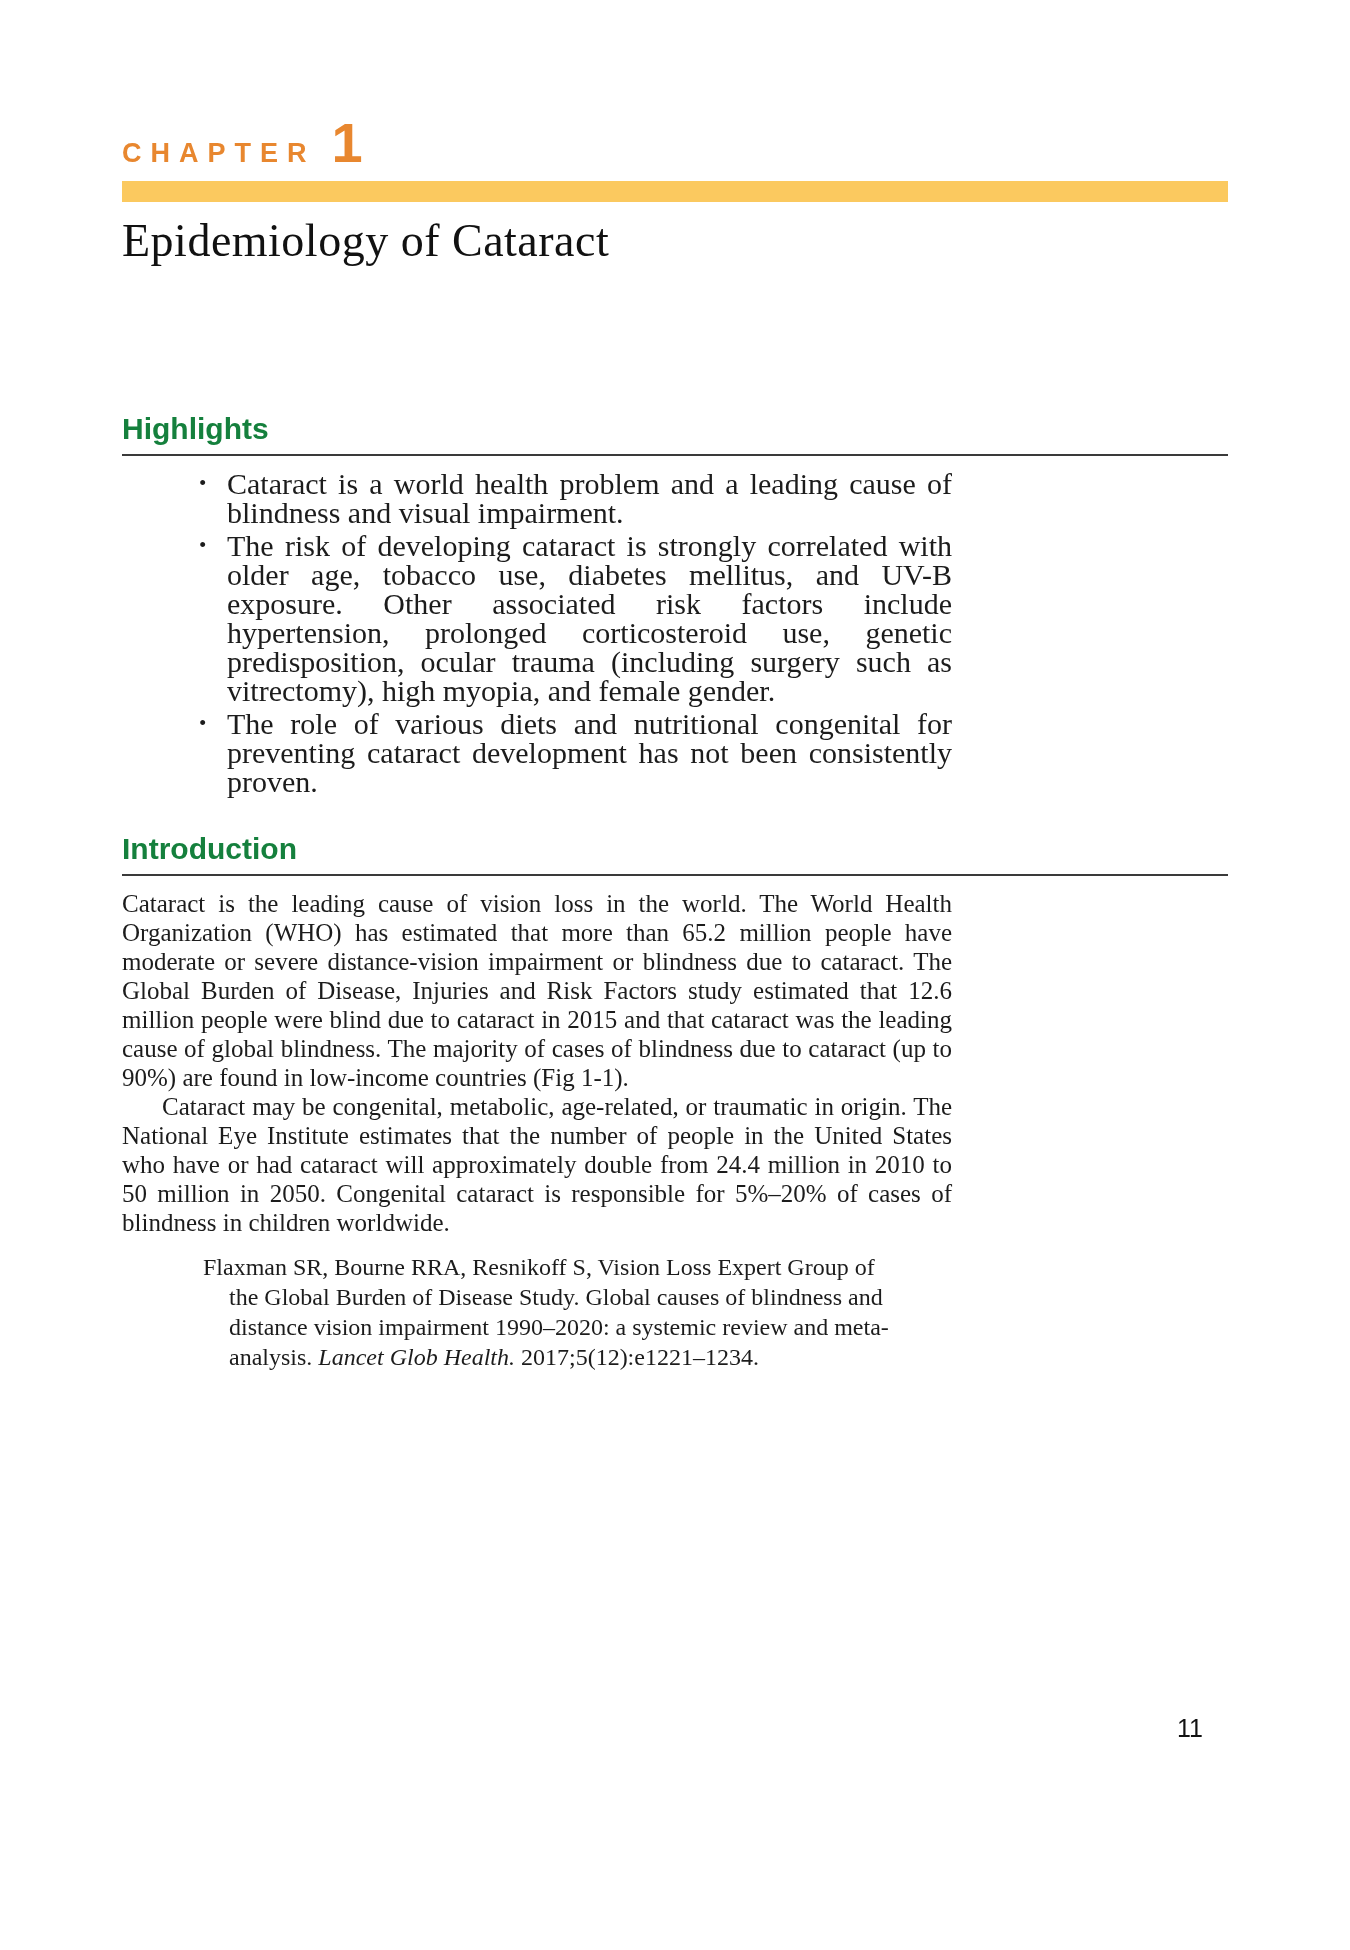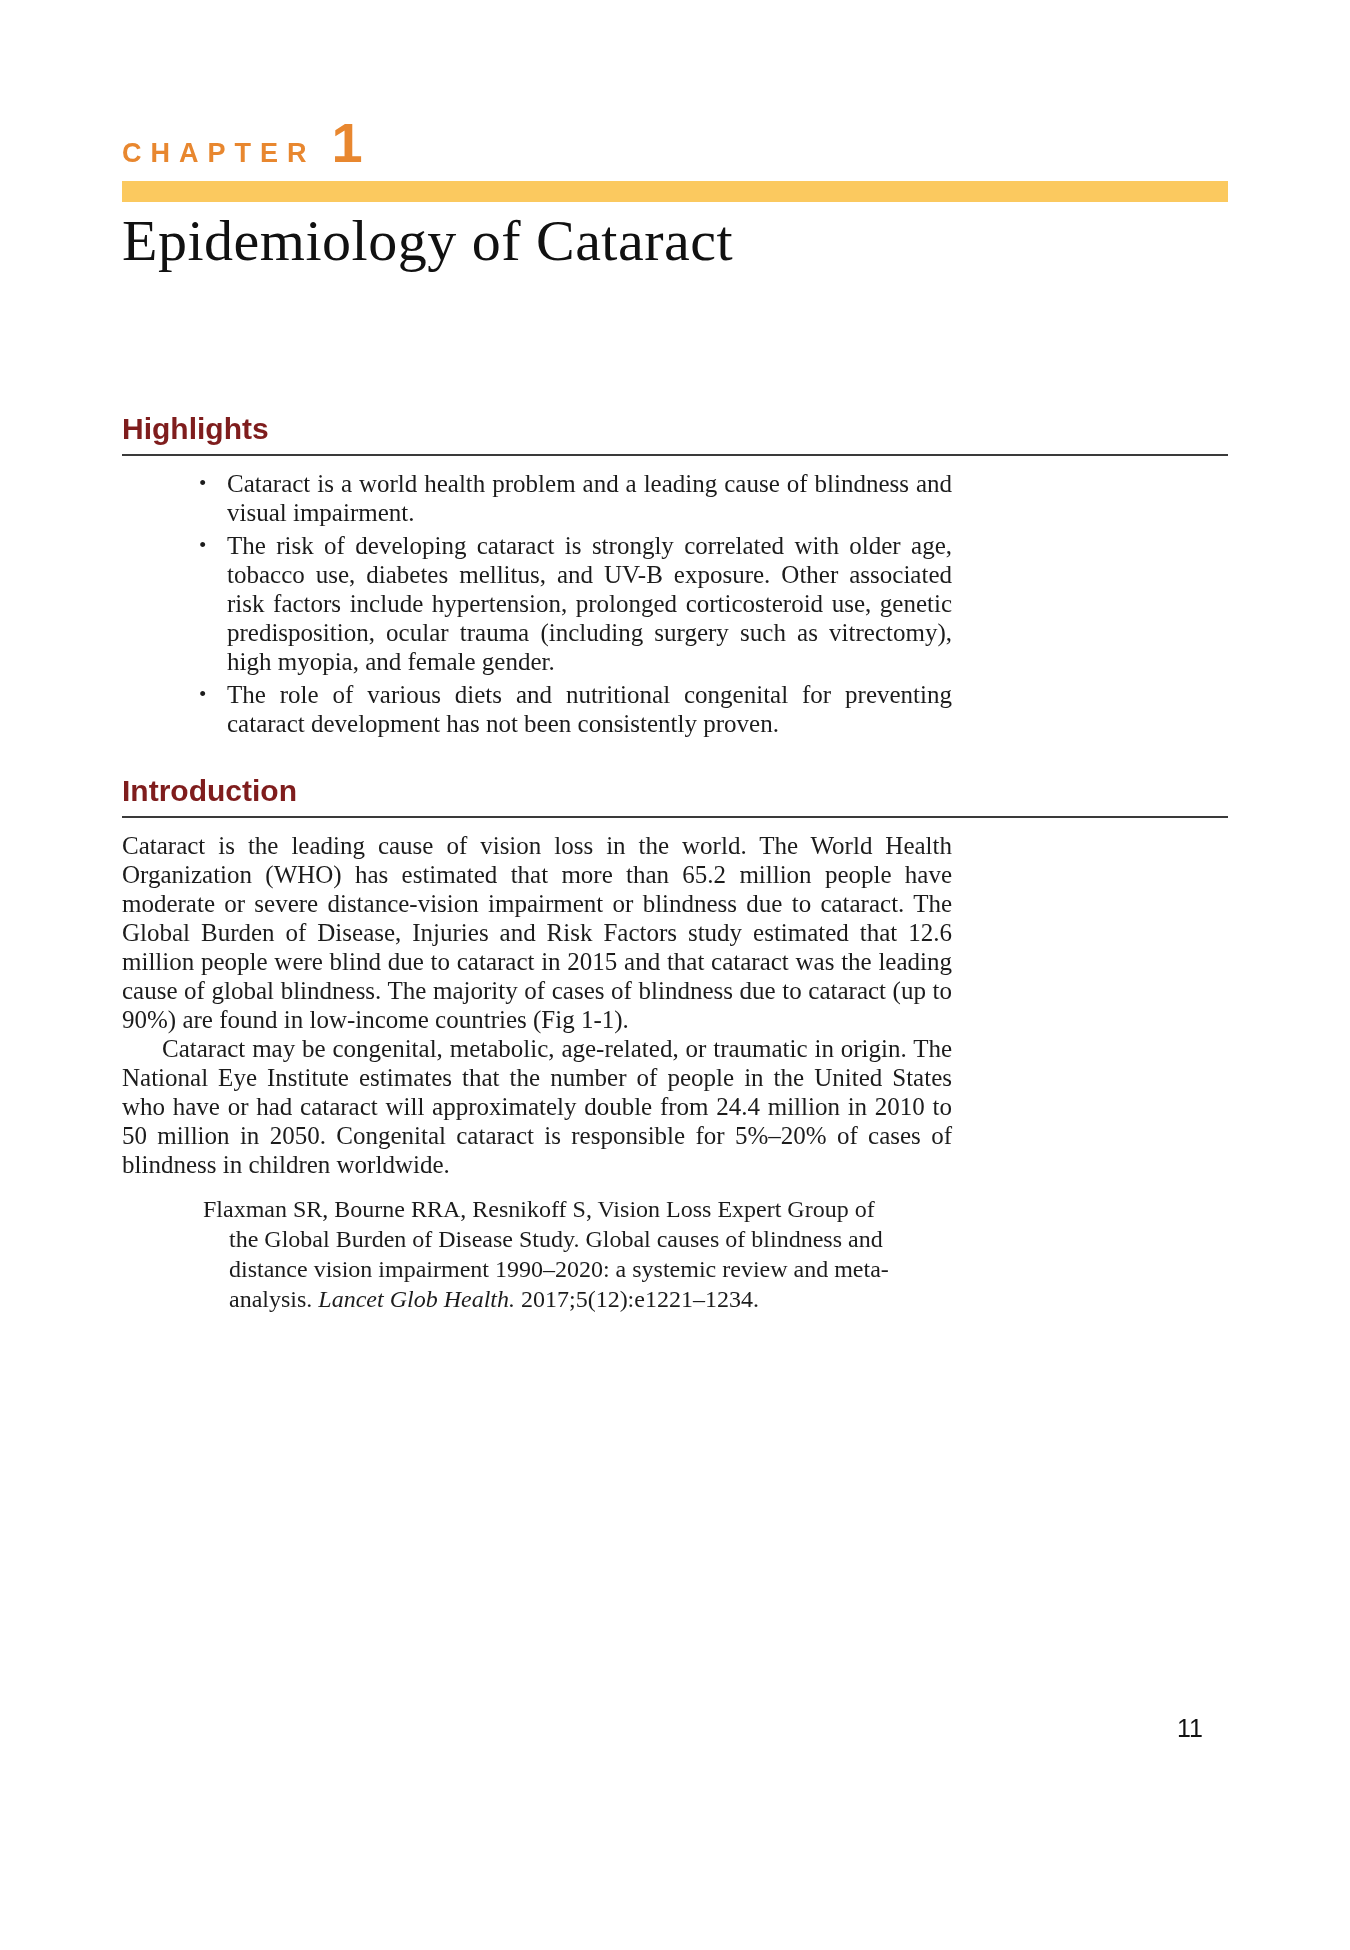--- a/index.html
+++ b/index.html
@@ -45,50 +45,50 @@
   }
   .accent-bar {
     width: 1106px;
     height: 21px;
     background: #fbc95f;
     margin-top: 12px;
   }
   h1.title {
     margin: 8px 0 0 0;
     font-weight: normal;
-    font-size: 58px;
+    font-size: 46px;
     line-height: 62px;
     color: #111111;
     letter-spacing: 0.5px;
   }
   h2.sec {
     font-family: "Liberation Sans", sans-serif;
     font-weight: bold;
     font-size: 30px;
     line-height: 34px;
-    color: #7f1d1d;
+    color: #15803d;
     margin: 0;
     padding-bottom: 8px;
     border-bottom: 2px solid #3a3a3a;
     width: 1106px;
     box-sizing: border-box;
   }
   .sec-highlights { margin-top: 140px; }
   .sec-intro { margin-top: 36px; }
   .bullets {
     margin: 13px 0 0 0;
     padding: 0 0 0 105px;
     list-style: none;
     width: 725px;
     box-sizing: content-box;
   }
   .bullets li {
     position: relative;
     text-align: justify;
-    font-size: 25px;
+    font-size: 30px;
     line-height: 29px;
     hyphens: auto;
     -webkit-hyphens: auto;
   }
   .bullets li + li { margin-top: 4px; }
   .bullets li::before {
     content: "\2022";
     position: absolute;
     left: -28px;
     top: 0;

